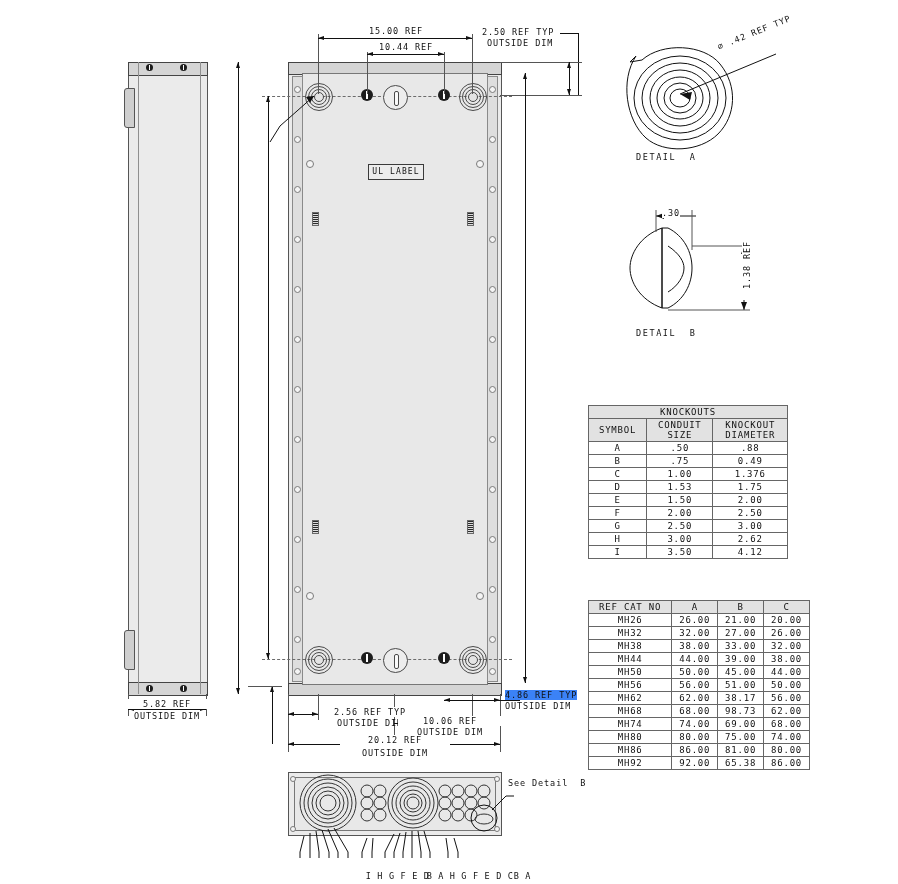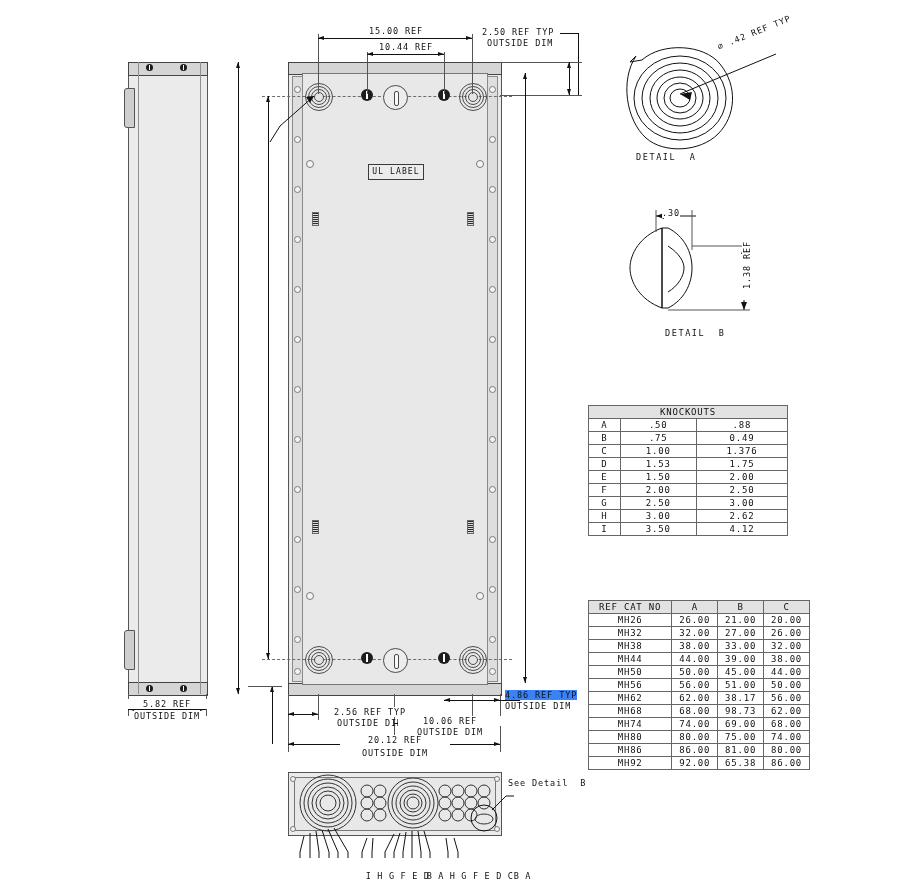--- a/index.html
+++ b/index.html
@@ -297,27 +297,32 @@
       <line x1="80" y1="4" x2="80" y2="44" stroke="#555" stroke-width="1"></line>
 
       <line x1="132" y1="40" x2="132" y2="104" stroke="#111" stroke-width="1"></line>
       <polygon points="132,40 129,48 135,48" fill="#111"></polygon>
       <polygon points="132,104 129,96 135,96" fill="#111"></polygon>
       <line x1="80" y1="40" x2="138" y2="40" stroke="#555" stroke-width="1"></line>
       <line x1="56" y1="104" x2="138" y2="104" stroke="#555" stroke-width="1"></line>
     </svg>
     <div class="lbl abs" style="left:662px;top:208px;background:#fff;">.30</div>
     <div class="lbl rot90 c abs" style="left:742px;top:300px;width:70px;background:#fff;">1.38 REF</div>
-    <div class="lbl abs" style="left:636px;top:328px;letter-spacing:1.6px;margin-left:29px;">DETAIL  B</div>
+    <div class="lbl abs" style="left:636px;top:328px;letter-spacing:1.6px;">DETAIL  B</div>
   </div>
 
   <table class="dwg" style="left:588px;top:405px;width:200px;">
     <tbody id="ko-body">
         <tr>
           <td class="tbl-title" colspan="3">KNOCKOUTS</td>
+        </tr>
+        <tr>
+          <th>SYMBOL</th>
+          <th>CONDUIT<br>SIZE</th>
+          <th>KNOCKOUT<br>DIAMETER</th>
         </tr>
         <tr>
           <td>A</td>
           <td>.50</td>
           <td>.88</td>
         </tr>
         <tr>
           <td>B</td>
           <td>.75</td>
           <td>0.49</td>

